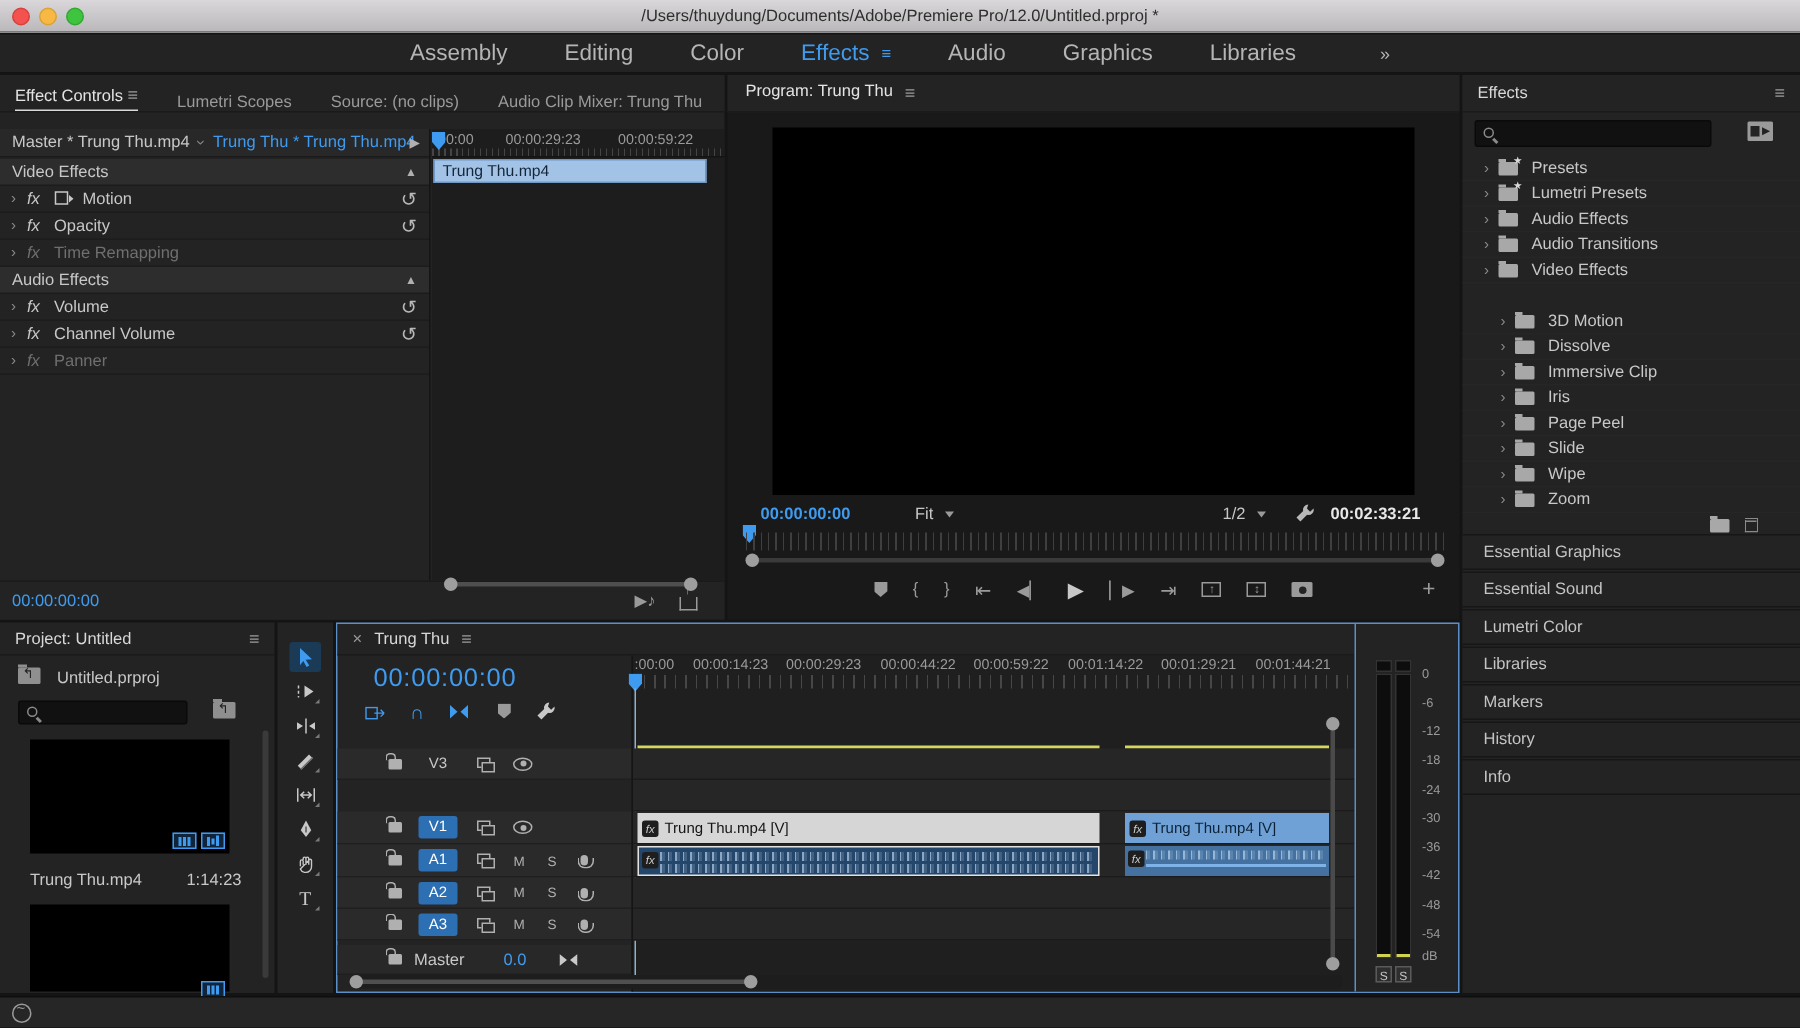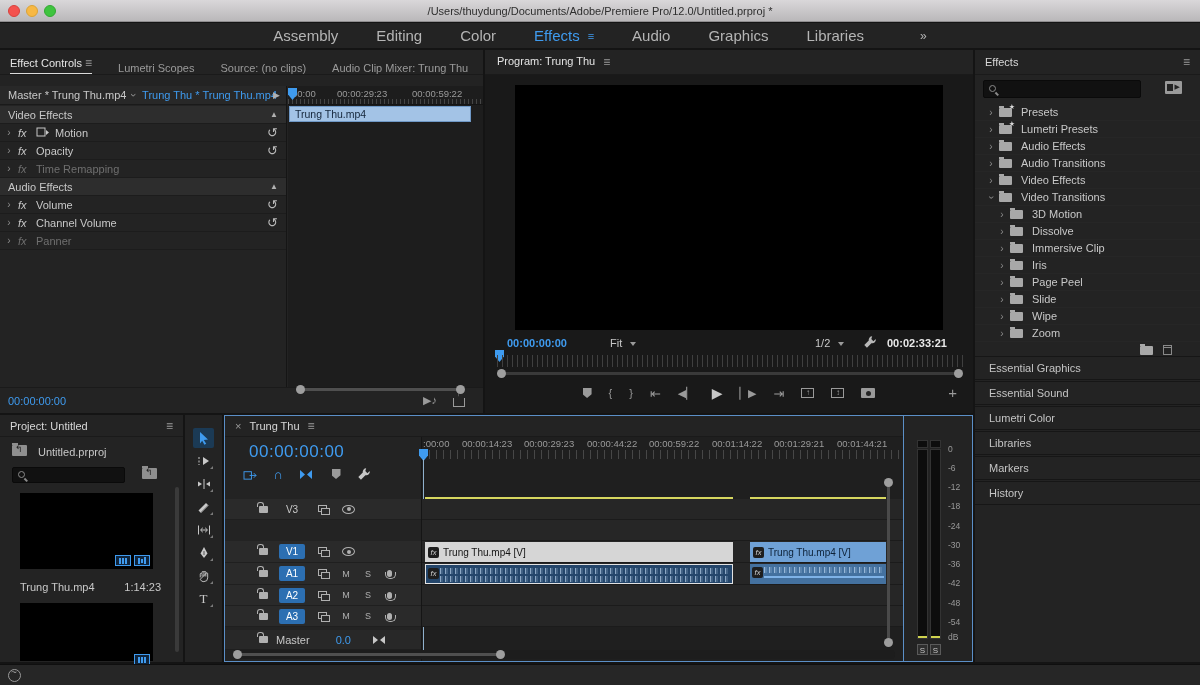--- a/index.html
+++ b/index.html
@@ -328,25 +328,20 @@
   <div class="tree-row" style="top:105px">
       <span class="chev" style="margin-left:10px">›</span>
       <span class="folder"></span>
       <span class="tlabel2">Audio Transitions</span>
     </div>
   <div class="tree-row" style="top:122px">
       <span class="chev" style="margin-left:10px">›</span>
       <span class="folder"></span>
       <span class="tlabel2">Video Effects</span>
     </div>
-  <div class="tree-row" style="top:139px">
-      <span class="chev down" style="margin-left:10px">›</span>
-      <span class="folder"></span>
-      <span class="tlabel2">Video Transitions</span>
-    </div>
   <div class="tree-row" style="top:156px">
       <span class="chev" style="margin-left:21px">›</span>
       <span class="folder"></span>
       <span class="tlabel2">3D Motion</span>
     </div>
   <div class="tree-row" style="top:173px">
       <span class="chev" style="margin-left:21px">›</span>
       <span class="folder"></span>
       <span class="tlabel2">Dissolve</span>
     </div>
@@ -394,20 +389,23 @@
       <span>Lumetri Color</span>
     </div>
   <div class="spanel" style="top:381px">
       <span>Libraries</span>
     </div>
   <div class="spanel" style="top:406px">
       <span>Markers</span>
     </div>
   <div class="spanel" style="top:431px">
       <span>History</span>
+    </div>
+  <div class="spanel" style="top:456px">
+      <span>Info</span>
     </div>
 </div>
 
 <div id="proj" class="panel">
   <div style="position:absolute;top:0;left:0;width:100%;height:22px;display:flex;align-items:center;padding-left:10px;border-bottom:1px solid #1a1a1a">
     <span style="color:#d8d8d8">Project: Untitled</span>
     <span class="menuglyph" style="position:absolute;right:10px">≡</span>
   </div>
   <span class="upfolder" style="left:12px;top:30px"></span>
   <span style="position:absolute;left:38px;top:31px;color:#c8c8c8">Untitled.prproj</span>

